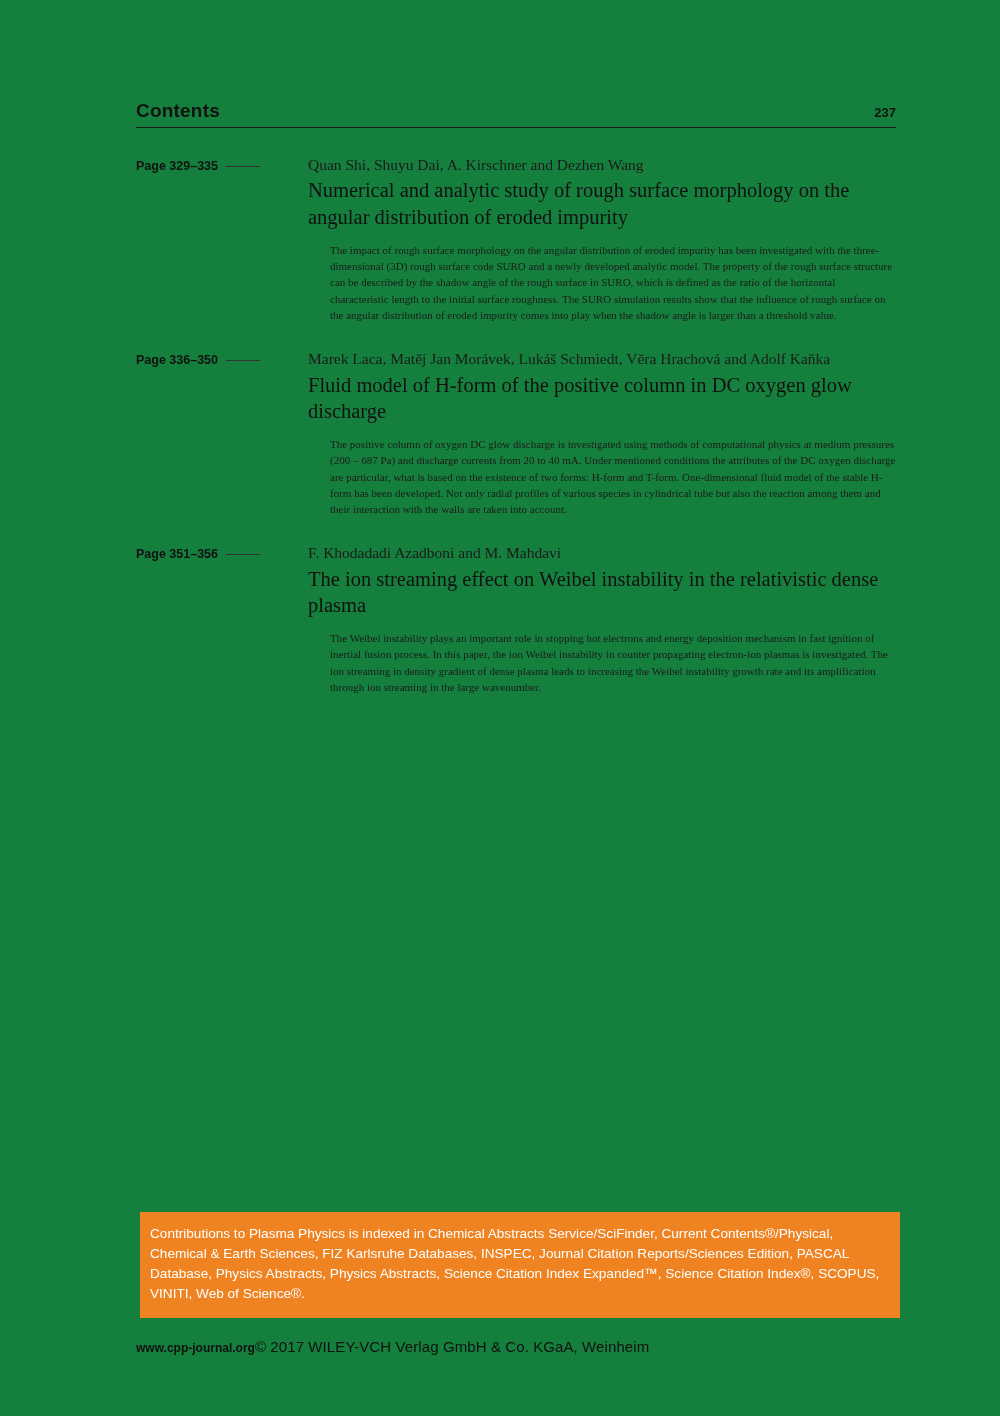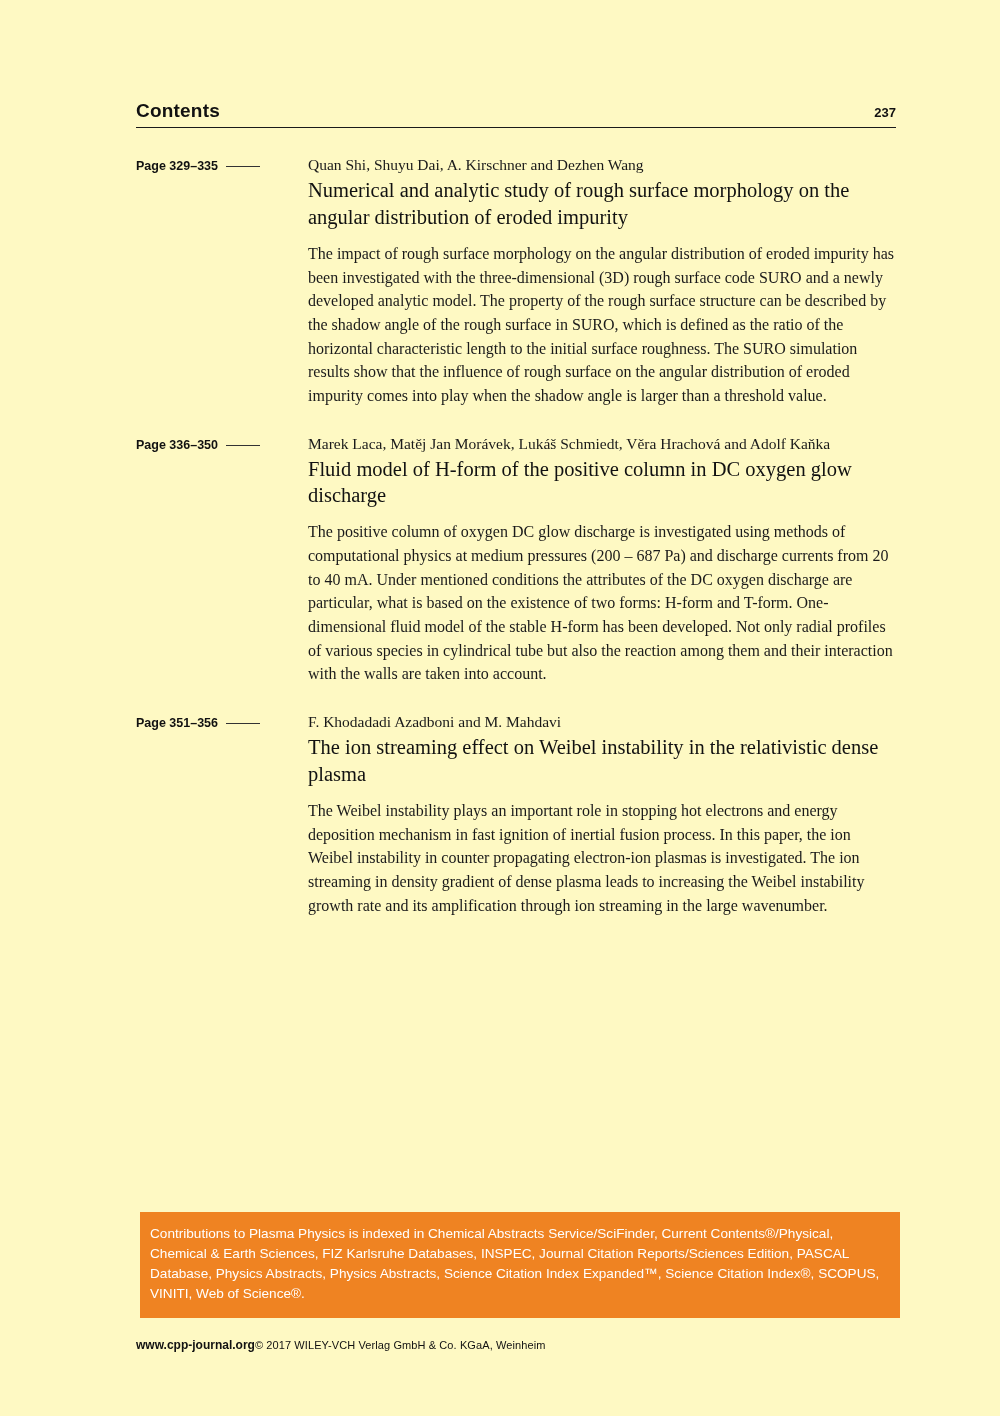--- a/index.html
+++ b/index.html
@@ -4,21 +4,21 @@
 <style>
   html, body {
     margin: 0;
     padding: 0;
     background: #e9e9e9;
   }
   .page {
     position: relative;
     width: 1000px;
     height: 1416px;
-    background: #fef9c3;
+    background: #15803d;
     margin: 0 auto;
     overflow: hidden;
     font-family: "Liberation Serif", serif;
     color: #1a1a1a;
   }
 
   
   .header {
     position: absolute;
     left: 136px;
@@ -91,24 +91,25 @@
     margin-bottom: 3px;
   }
   .title {
     font-size: 20.5px;
     line-height: 1.28;
     color: #111;
     margin-bottom: 12px;
     font-weight: 400;
   }
   .abstract {
-    font-size: 16px;
+    font-size: 11px;
     line-height: 1.48;
     color: #1a1a1a;
     text-align: left;
+    margin-left: 22px;
   }
 
   
   .index-box {
     position: absolute;
     left: 140px;
     top: 1212px;
     width: 760px;
     background: #ef8322;
     color: #ffffff;
@@ -129,21 +130,21 @@
     align-items: baseline;
   }
   .footer-left {
     font-family: "Liberation Sans", sans-serif;
     font-size: 12px;
     font-weight: 700;
     color: #111;
   }
   .footer-right {
     font-family: "Liberation Sans", sans-serif;
-    font-size: 11px;
+    font-size: 15px;
     color: #111;
     letter-spacing: 0.1px;
   }
 </style>
 </head>
 <body>
 
 <div class="page">
 
   <div class="header">

